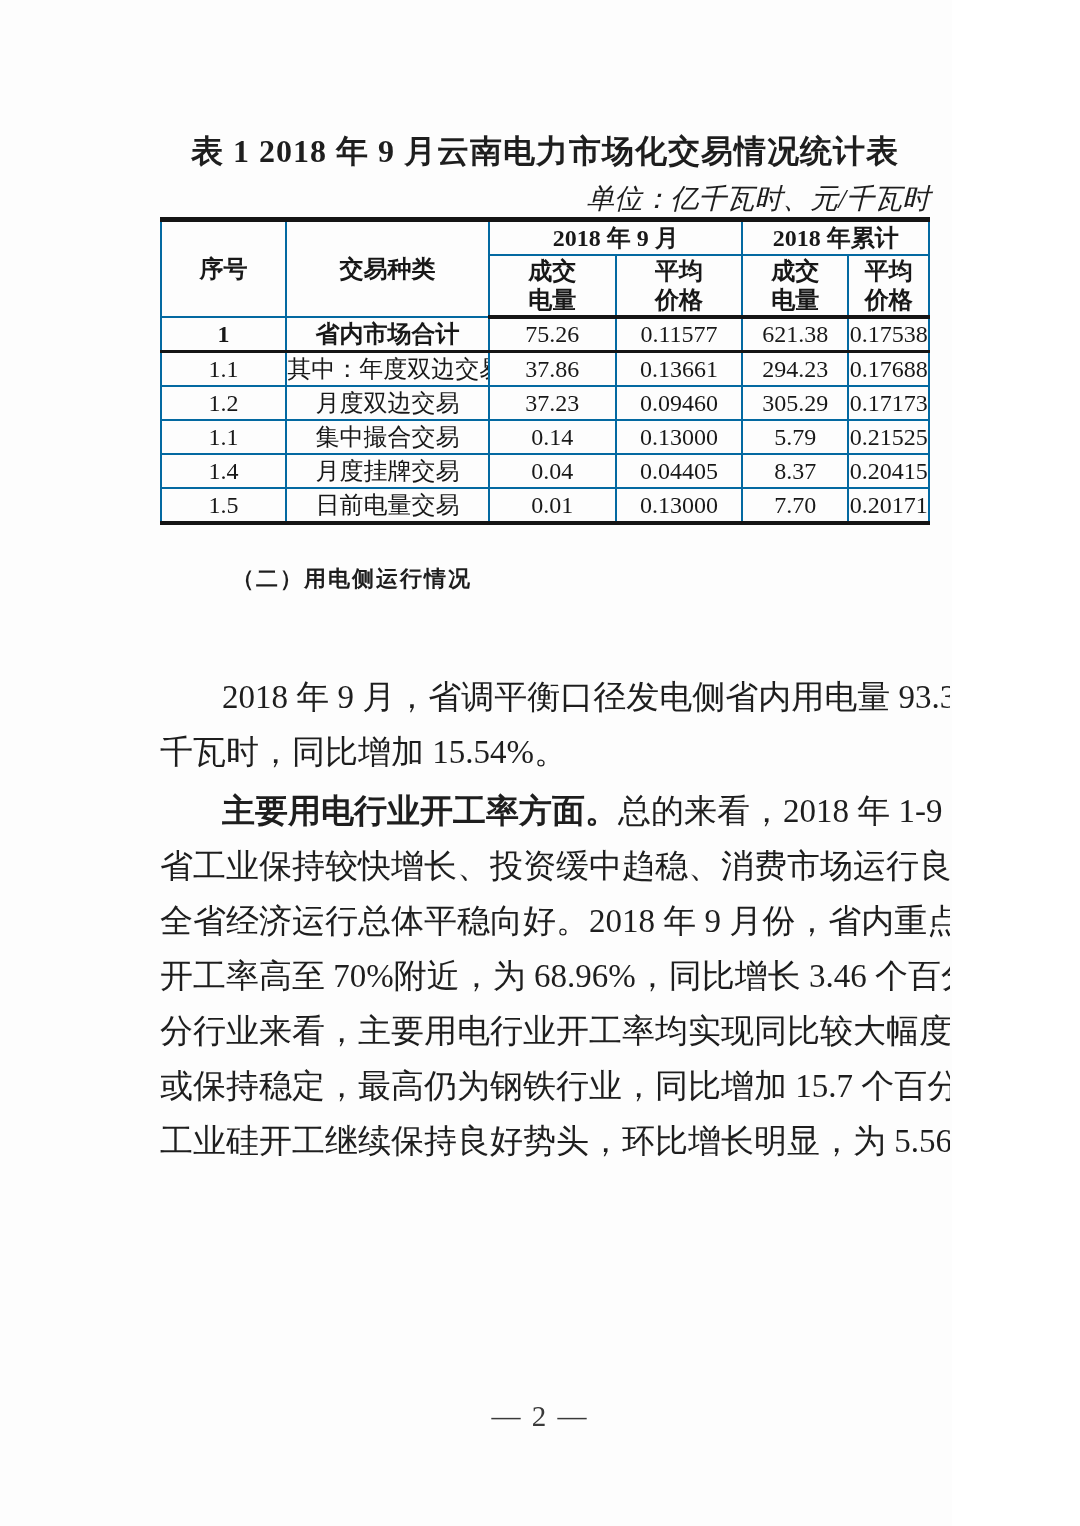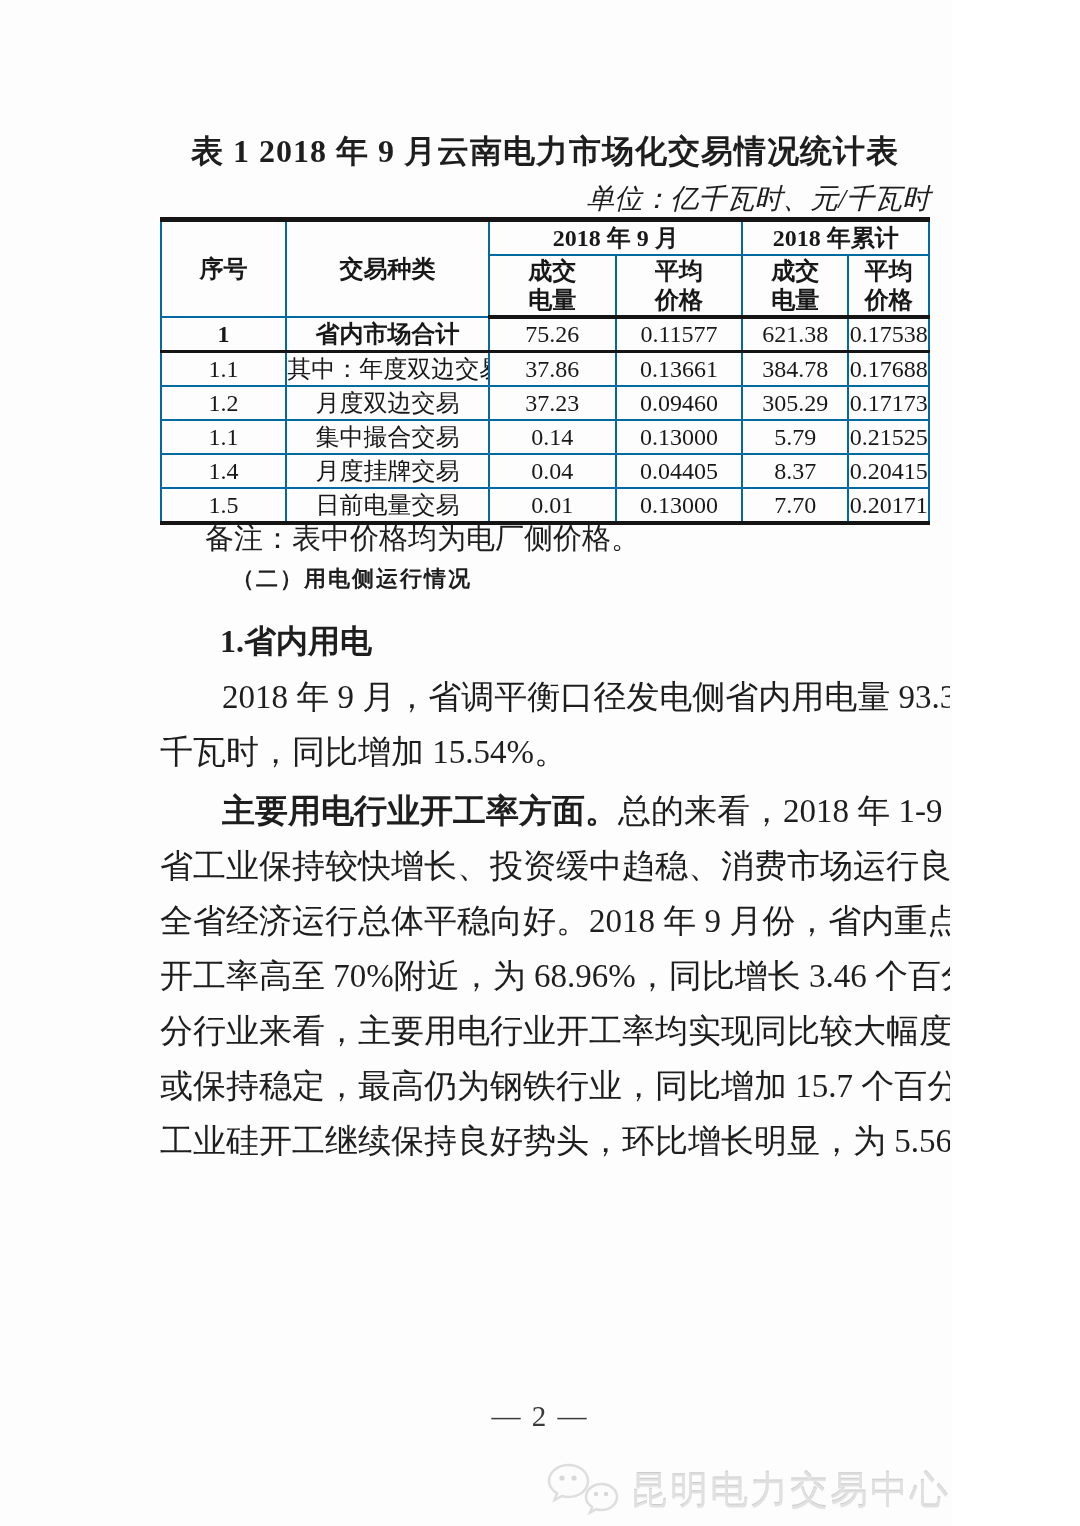--- a/index.html
+++ b/index.html
@@ -124,21 +124,21 @@
         <td>75.26</td>
         <td>0.11577</td>
         <td>621.38</td>
         <td>0.17538</td>
       </tr>
       <tr>
         <td>1.1</td>
         <td>其中：年度双边交易</td>
         <td>37.86</td>
         <td>0.13661</td>
-        <td>384.78</td>
+        <td>294.23</td>
         <td>0.17688</td>
       </tr>
       <tr>
         <td>1.2</td>
         <td>月度双边交易</td>
         <td>37.23</td>
         <td>0.09460</td>
         <td>305.29</td>
         <td>0.17173</td>
       </tr>
@@ -162,54 +162,37 @@
         <td>1.5</td>
         <td>日前电量交易</td>
         <td>0.01</td>
         <td>0.13000</td>
         <td>7.70</td>
         <td>0.20171</td>
       </tr>
     </tbody>
   </table>
 
-  <div class="note">备注：表中价格均为电厂侧价格。</div>
 
   <div class="h2">（二）用电侧运行情况</div>
 
-  <div class="h3">1.省内用电</div>
 
   <div class="para p1">
     <div class="line indent">2018 年 9 月，省调平衡口径发电侧省内用电量 93.39 亿</div>
     <div class="line">千瓦时，同比增加 15.54%。</div>
   </div>
 
   <div class="para p2">
     <div class="line indent">
       <span class="b">主要用电行业开工率方面。</span><span>总的来看，2018 年 1-9 月全</span>
     </div>
     <div class="line">省工业保持较快增长、投资缓中趋稳、消费市场运行良好，</div>
     <div class="line">全省经济运行总体平稳向好。2018 年 9 月份，省内重点行业</div>
     <div class="line">开工率高至 70%附近，为 68.96%，同比增长 3.46 个百分点。</div>
     <div class="line">分行业来看，主要用电行业开工率均实现同比较大幅度增长</div>
     <div class="line">或保持稳定，最高仍为钢铁行业，同比增加 15.7 个百分点。</div>
     <div class="line">工业硅开工继续保持良好势头，环比增长明显，为 5.56 个百</div>
   </div>
 
   <div class="page-number">— 2 —</div>
 
-  <div class="footer">
-    <svg class="wechat-icon" viewBox="0 0 78 60" xmlns="http://www.w3.org/2000/svg">
-      <g fill="none" stroke="#dedede" stroke-width="2.5">
-        <path d="M44,21 c0,9 -8.7,16 -19.5,16 c-2.3,0 -4.6,-0.35 -6.6,-1 l-7.4,4 l2.6,-6.6 C8.6,30.6 5,26.2 5,21 C5,12 13.7,5 24.5,5 C35.3,5 44,12 44,21 Z" fill="#fcfcfc"></path>
-        <path d="M73,37 c0,7.2 -7,13 -15.5,13 c-1.9,0 -3.7,-0.3 -5.3,-0.8 l-6.2,3.3 l2.2,-5.5 c-3.7,-2.4 -6.2,-6 -6.2,-10 c0,-7.2 7,-13 15.5,-13 C66,24 73,29.8 73,37 Z" fill="#fcfcfc"></path>
-      </g>
-      <g fill="#d8d8d8">
-        <circle cx="18" cy="18" r="2.6"></circle>
-        <circle cx="30" cy="18" r="2.6"></circle>
-        <circle cx="52" cy="34" r="2.2"></circle>
-        <circle cx="62" cy="34" r="2.2"></circle>
-      </g>
-    </svg>
-    <span class="brand">昆明电力交易中心</span>
-  </div>
 
 </div>
 
 </body></html>

